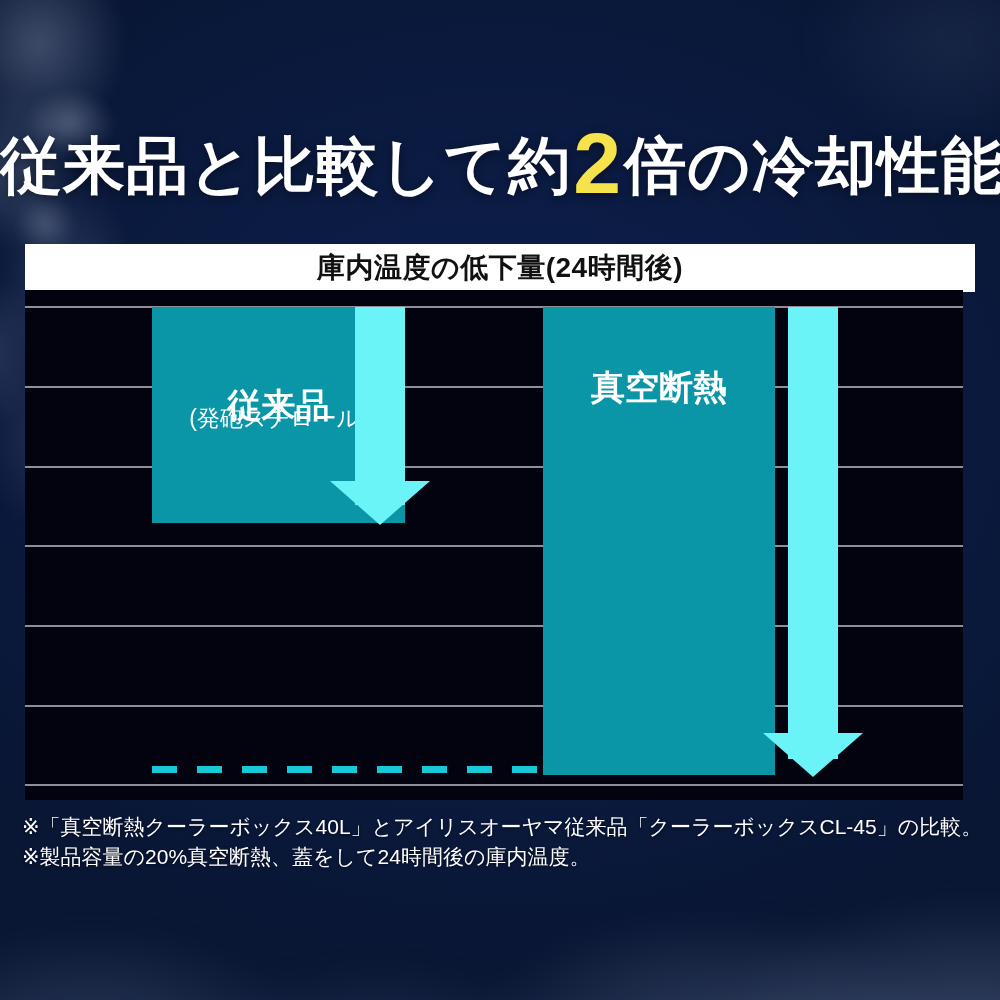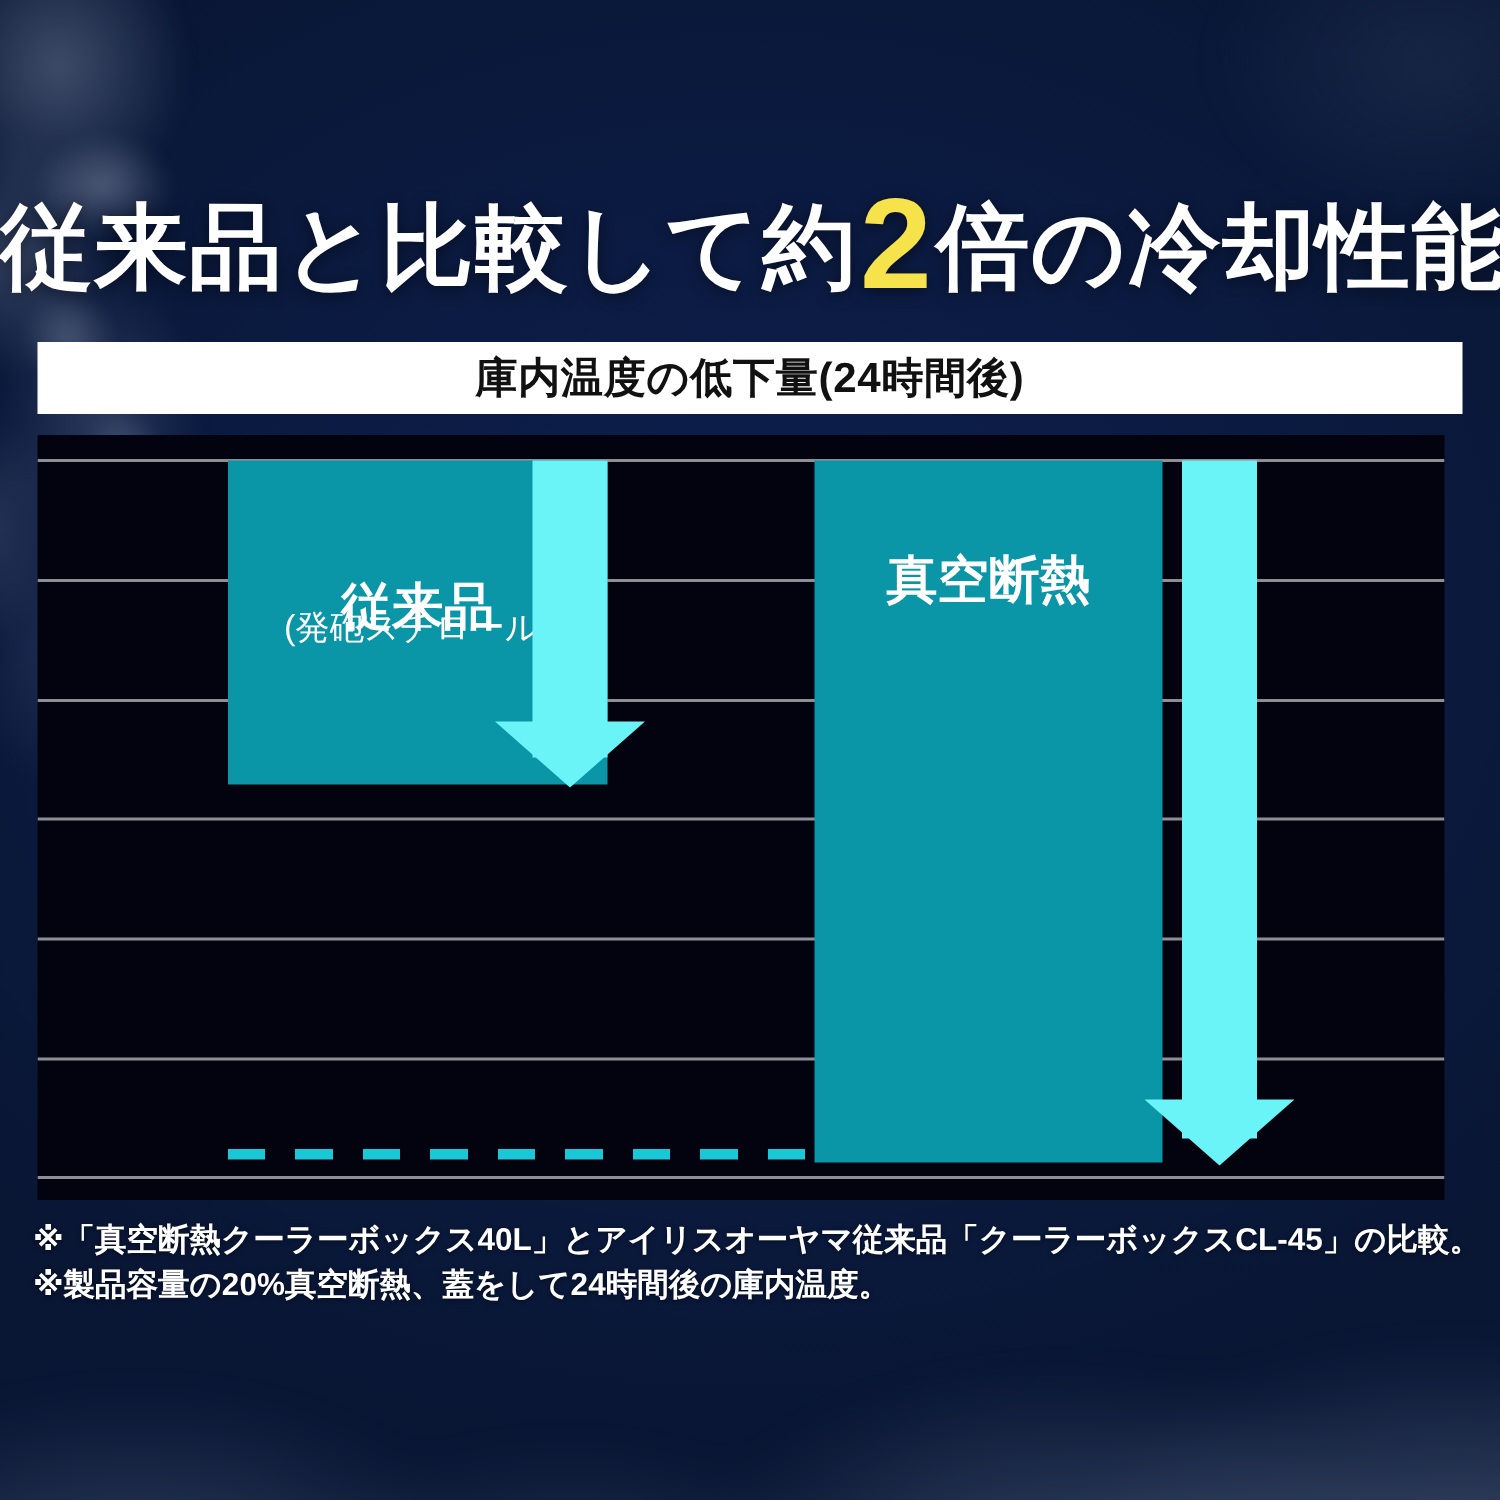--- a/index.html
+++ b/index.html
@@ -78,21 +78,21 @@
     color: #f6e24b;
     font-weight: 700;
     vertical-align: -6px;
     padding: 0 2px;
     text-shadow: 0 2px 10px rgba(0,0,0,0.5);
   }
 
   
   .subtitle-bar {
     position: absolute;
-    left: 25px; top: 228px;
+    left: 25px; top: 244px;
     width: 950px; height: 48px;
     background: #ffffff;
     display: flex;
     align-items: center;
     justify-content: center;
   }
   .subtitle-text {
     color: #111111;
     font-size: 28px;
     font-weight: 700;
@@ -154,21 +154,21 @@
   }
 
   
   .footnotes {
     position: absolute;
     left: 22px; top: 812px;
     width: 940px;
     color: #ffffff;
     font-size: 21px;
     line-height: 1.45;
-    font-weight: 700;
+    font-weight: 400;
     text-shadow: 0 1px 3px rgba(0,0,0,0.5);
   }
   .footnote-line { white-space: nowrap; }
 </style>
 </head>
 <body>
 
 <div id="canvas">
 
   <div class="bg-base"></div>

